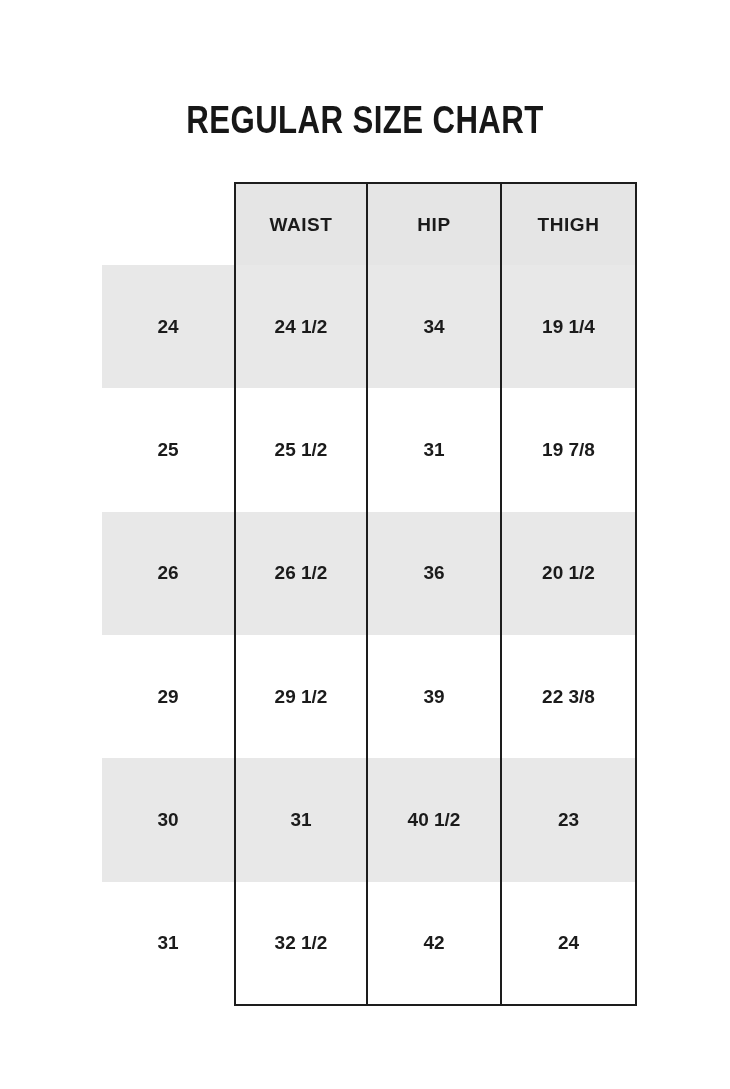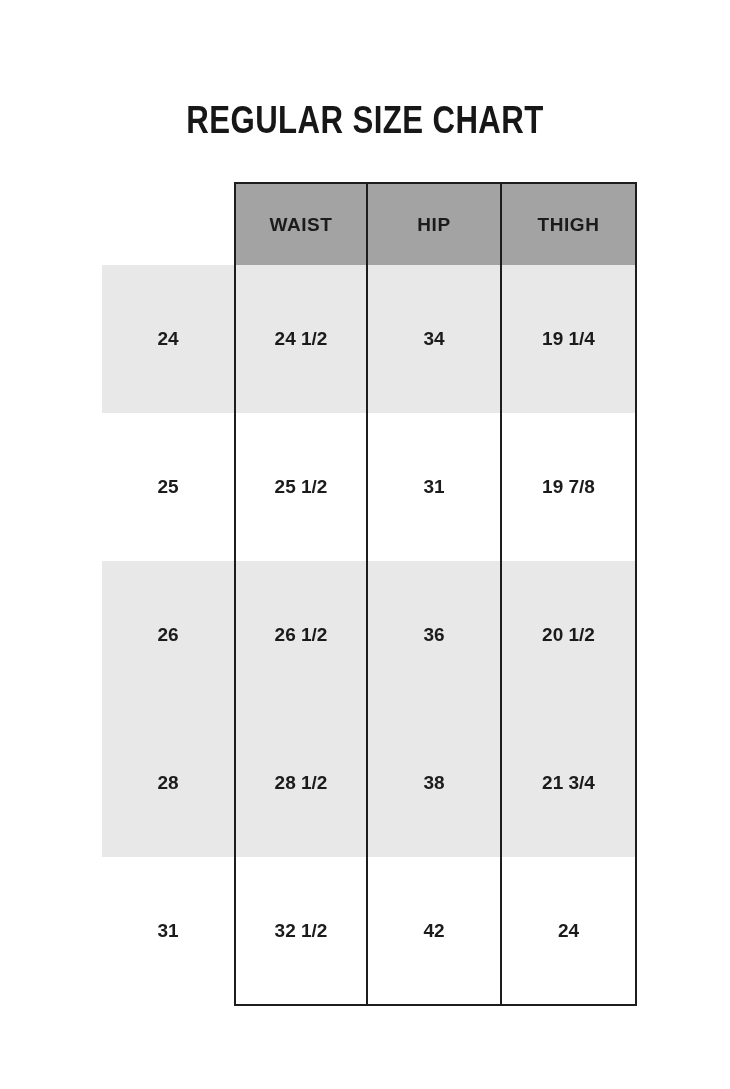--- a/index.html
+++ b/index.html
@@ -85,21 +85,21 @@
 
   
   thead th.cell-size {
     background: #ffffff;
     border: none;
   }
   thead th.cell-meas {
     font-weight: 700;
     font-size: 19px;
     letter-spacing: 0.6px;
-    background: #a3a3a3;
+    background: #e5e5e5;
     border-top: 2.5px solid #1d1d1d;
     border-left: 2.5px solid #1d1d1d;
     border-right: 2.5px solid #1d1d1d;
   }
 
   
   tbody tr:last-child td.cell-meas {
     border-bottom: 2.5px solid #1d1d1d;
   }
 
@@ -140,25 +140,31 @@
         <td class="cell-meas">25 1/2</td>
         <td class="cell-meas">31</td>
         <td class="cell-meas">19 7/8</td>
       </tr>
       <tr class="row-shaded">
         <td class="cell-size">26</td>
         <td class="cell-meas">26 1/2</td>
         <td class="cell-meas">36</td>
         <td class="cell-meas">20 1/2</td>
       </tr>
+      <tr class="row-plain">
+        <td class="cell-size">29</td>
+        <td class="cell-meas">29 1/2</td>
+        <td class="cell-meas">39</td>
+        <td class="cell-meas">22 3/8</td>
+      </tr>
       <tr class="row-shaded">
-        <td class="cell-size">28</td>
-        <td class="cell-meas">28 1/2</td>
-        <td class="cell-meas">38</td>
-        <td class="cell-meas">21 3/4</td>
+        <td class="cell-size">30</td>
+        <td class="cell-meas">31</td>
+        <td class="cell-meas">40 1/2</td>
+        <td class="cell-meas">23</td>
       </tr>
       <tr class="row-plain">
         <td class="cell-size">31</td>
         <td class="cell-meas">32 1/2</td>
         <td class="cell-meas">42</td>
         <td class="cell-meas">24</td>
       </tr>
     </tbody>
   </table>
 </div>

